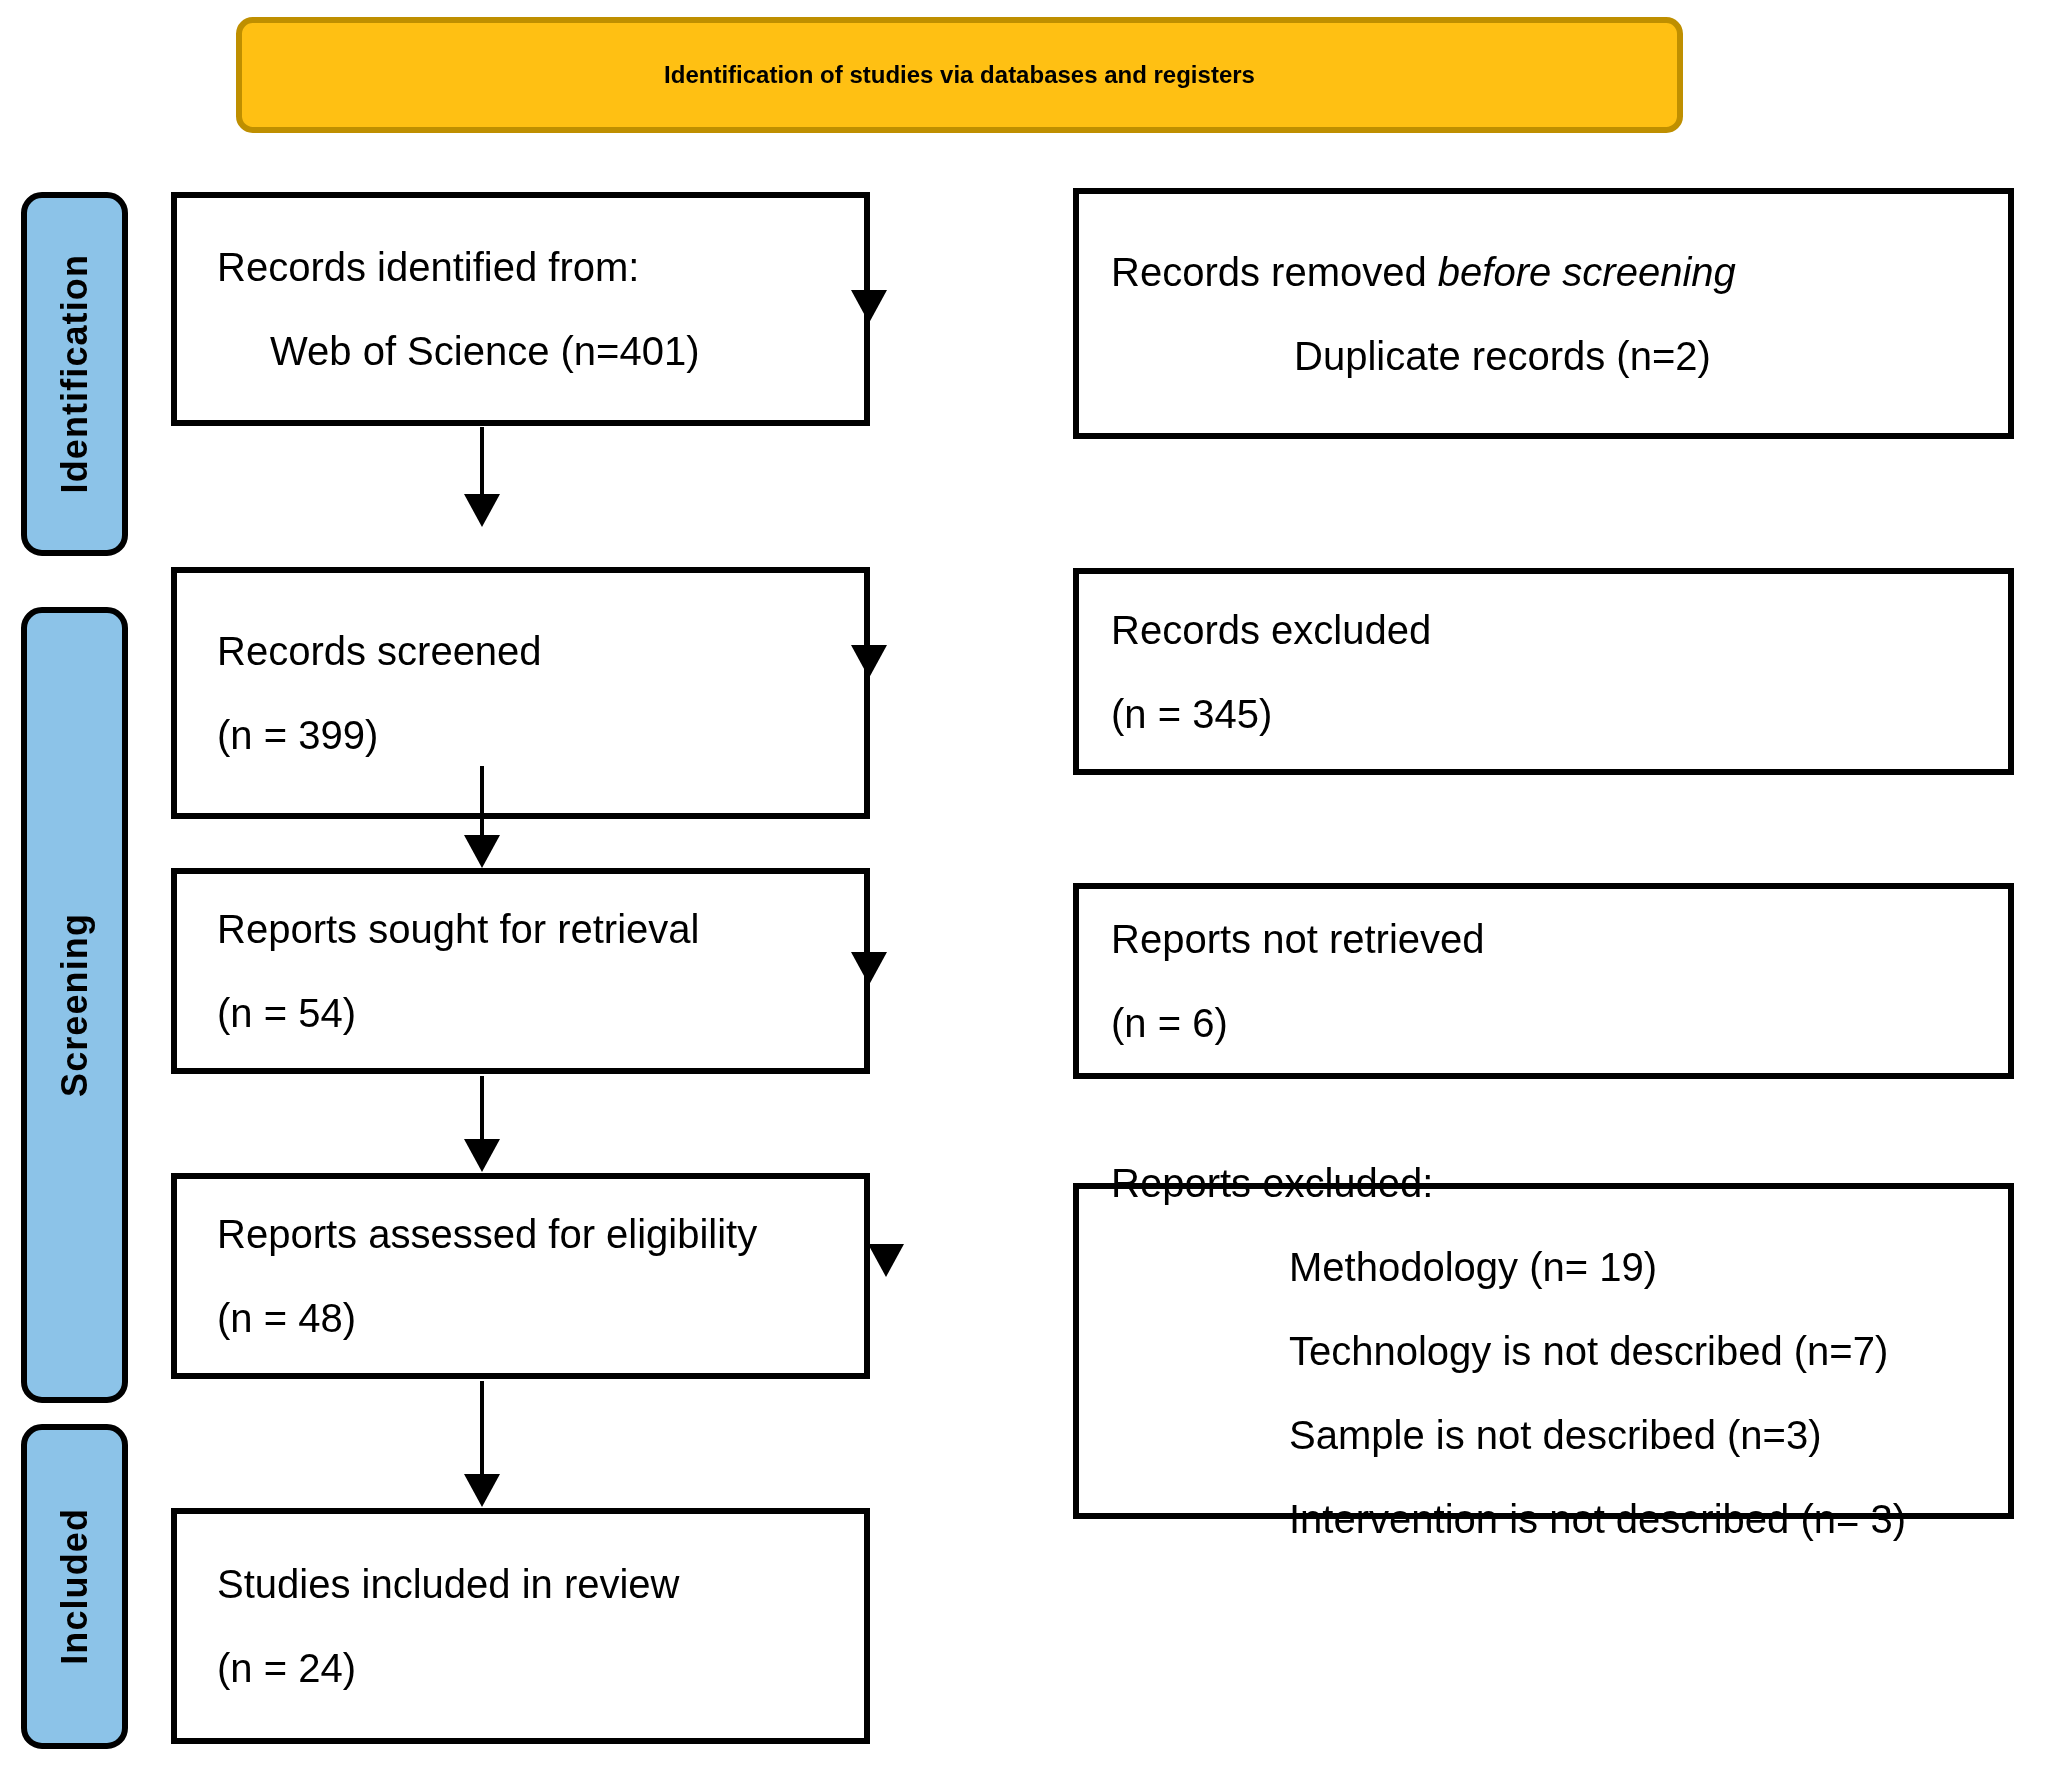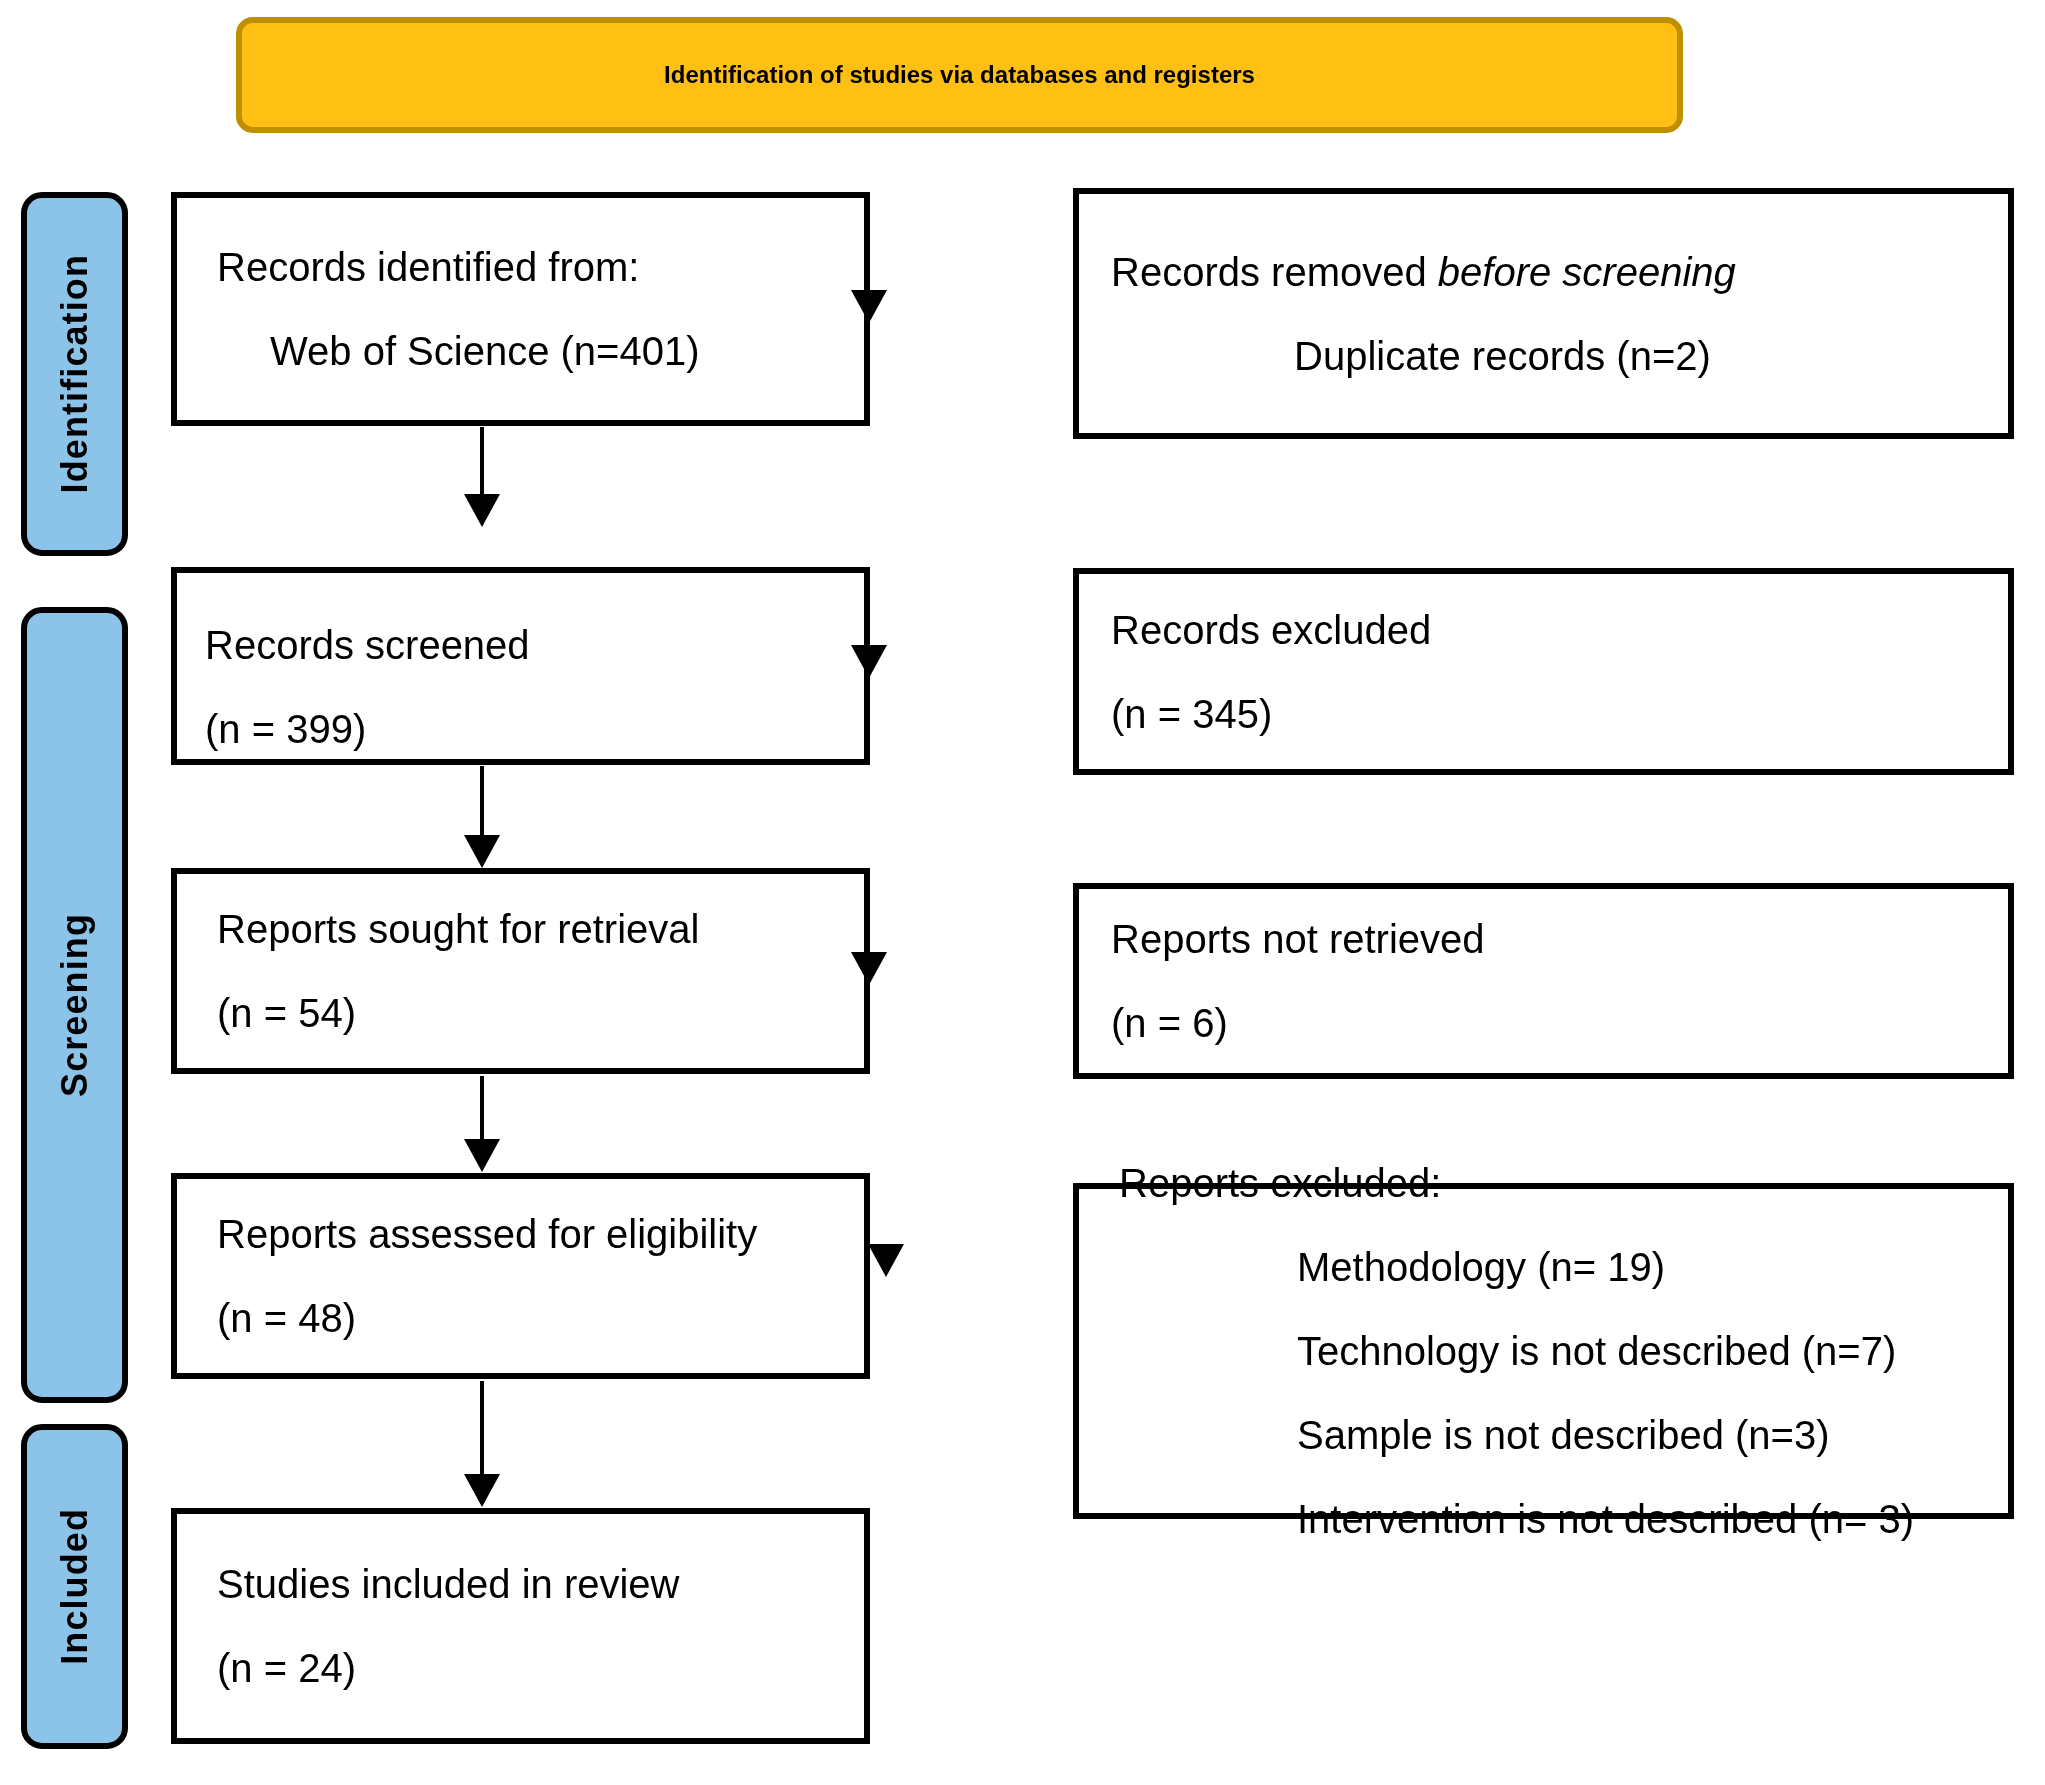--- a/index.html
+++ b/index.html
@@ -53,29 +53,29 @@
     background: #ffffff;
     border: 6.1px solid #000000;
     box-sizing: border-box;
     display: flex; flex-direction: column; justify-content: center;
     font-size: 40px; line-height: 60px; gap: 24px;
   }
   .col-left  { left: 171px;  width: 699px; }
   .col-right { left: 1073px; width: 941px; }
 
   .box-l1 { top: 192px;  height: 234px; padding-left: 40px; }
-  .box-l2 { top: 567px; height: 198px; padding-left: 28px; justify-content: flex-end; }
+  .box-l2 { top: 567px; height: 252px; padding-left: 40px; }
   .box-l3 { top: 868px; height: 206px; padding-left: 40px; }
   .box-l4 { top: 1173px; height: 206px; padding-left: 40px; }
   .box-l5 { top: 1508px; height: 236px; padding-left: 40px; }
 
   .box-r1 { top: 188px;  height: 251px; padding-left: 32px; }
   .box-r2 { top: 568px; height: 207px; padding-left: 32px; }
   .box-r3 { top: 883px; height: 196px; padding-left: 32px; }
-  .box-r4 { top: 1183px; height: 336px; padding-left: 40px; }
+  .box-r4 { top: 1183px; height: 336px; padding-left: 32px; }
 
   .indent-sm  { margin-left: 53px; }
   .indent-md  { margin-left: 183px; }
   .indent-lg  { margin-left: 178px; }
   .it { font-style: italic; }
   .line { white-space: nowrap; }
 
   
   .vline {
     position: absolute;

